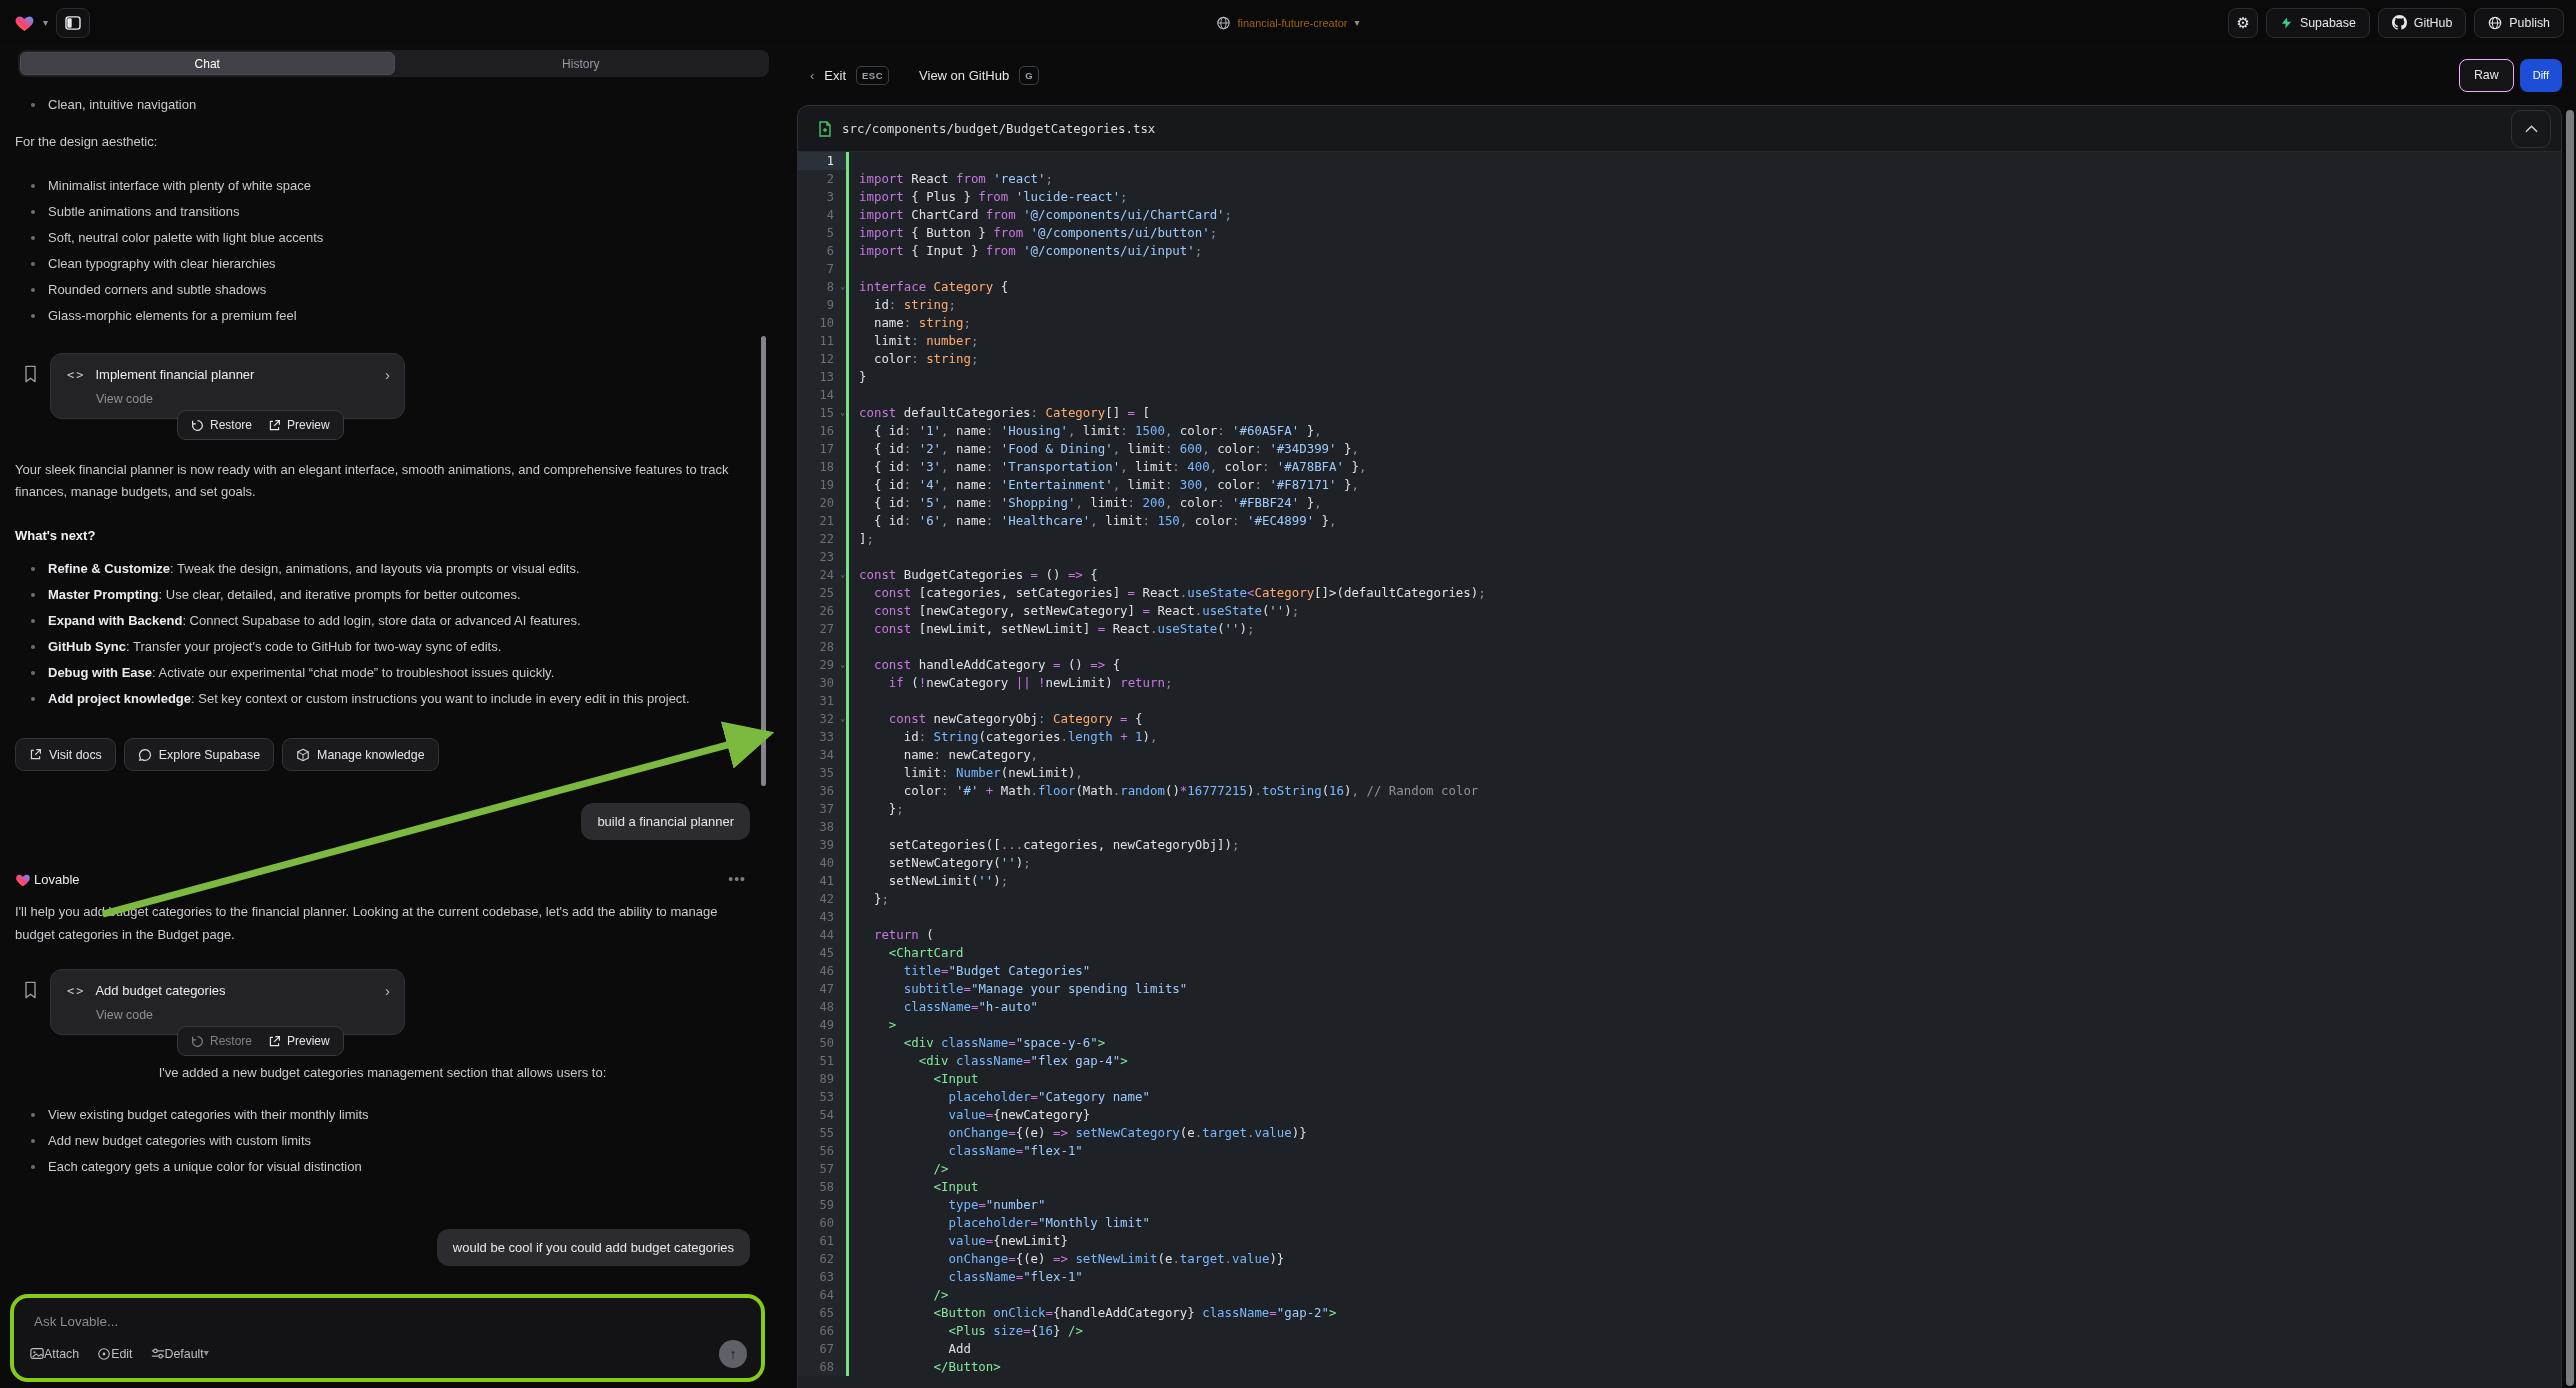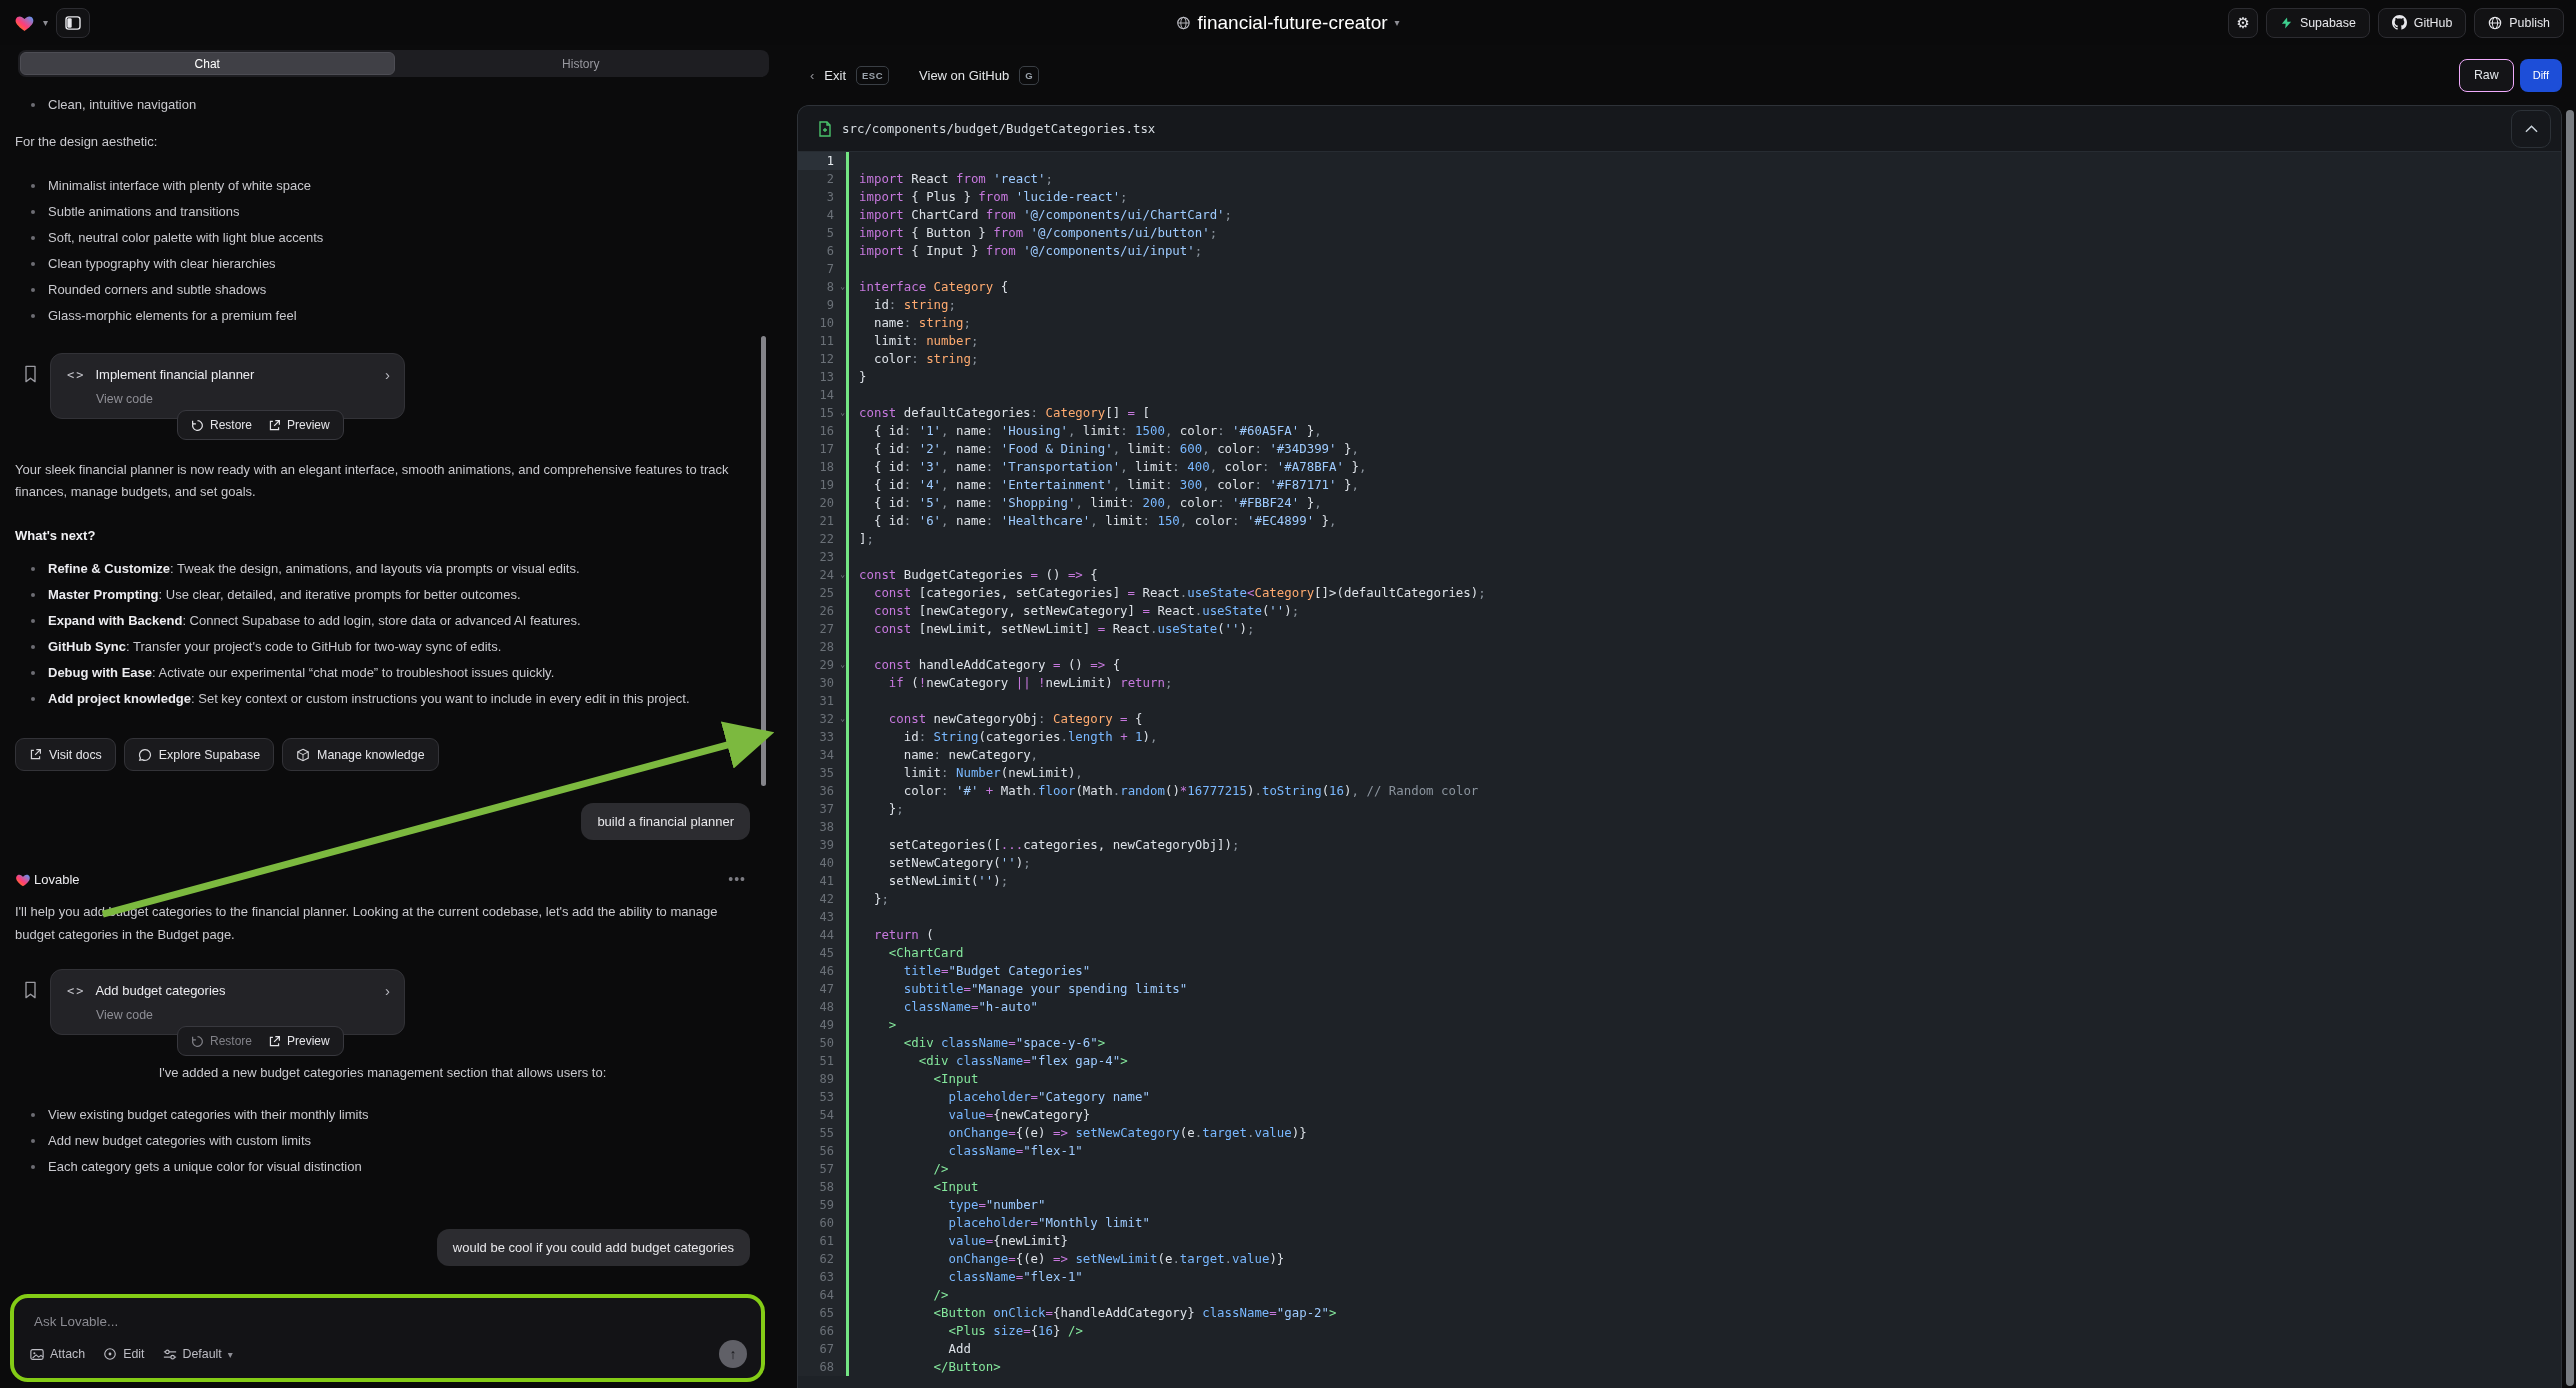--- a/index.html
+++ b/index.html
@@ -9,21 +9,21 @@
 
   
   .topbar { position:absolute; top:0; left:0; right:0; height:45px; display:flex; align-items:center; background:#0a0a0b; }
   .tb-left { display:flex; align-items:center; gap:8px; padding-left:14px; width:418px; }
   .tb-center { position:absolute; left:50%; transform:translateX(-50%); display:flex; align-items:center; gap:7px; }
   .tb-right { position:absolute; right:12px; display:flex; align-items:center; gap:8px; }
   .icon-btn { display:flex; align-items:center; justify-content:center; width:34px; height:30px;
     border:1px solid #2c2c31; border-radius:8px; background:#121214; cursor:pointer; }
   .pill-btn { display:flex; align-items:center; gap:7px; height:30px; padding:0 13px; border:1px solid #2c2c31;
     border-radius:8px; background:#121214; color:#e8e8ec; font-size:12.4px; cursor:pointer; }
-  .proj-name { font-size:19px; color:#ffffff; }
+  .proj-name { font-size:11px; color:#a16207; }
   .chev { color:#8e8e95; font-size:10px; }
   .gear-glyph { color:#e8e8ec; font-size:15px; }
 
   
   .main { position:absolute; top:45px; left:0; right:0; bottom:0; display:flex; }
   .chat-panel { position:relative; width:788px; height:100%; background:#0b0b0c; flex:none; }
 
   
   .tabbar { position:absolute; top:5px; left:18px; width:751px; height:27px; background:#1e1e22; border-radius:8px;
     display:flex; padding:2px; }
@@ -66,21 +66,21 @@
   .asst-head { display:flex; align-items:center; gap:3px; margin-top:31px; }
   .asst-head .name { font-size:13px; color:#ececf0; }
   .asst-head .dots { margin-left:auto; margin-right:4px; color:#7c7c83; font-size:14px; letter-spacing:1px; cursor:pointer; }
 
   
   .composer { position:absolute; left:10px; bottom:6px; width:755px; height:88px; background:#131316;
     border:4px solid #84cc16; border-radius:18px; padding:16px 16px 12px 20px; }
   .composer .ph { color:#8b8b92; font-size:13.4px; }
   .composer .crow { position:absolute; left:16px; right:14px; bottom:10px; display:flex; align-items:center; gap:18px;
     color:#bdbdc4; font-size:12.4px; }
-  .citem { display:flex; align-items:center; gap:6px; cursor:pointer; }
+  .citem { display:flex; align-items:flex-start; cursor:pointer; }
   .send-btn { margin-left:auto; width:28px; height:28px; border-radius:50%; background:#606067; display:flex;
     align-items:center; justify-content:center; color:#17171a; font-size:14px; font-weight:bold; cursor:pointer; }
 
   .chat-sb { position:absolute; right:22px; top:291px; width:5px; height:450px; background:#9a9aa1; border-radius:3px; opacity:.85; }
 
   
   .arrow-svg { position:absolute; inset:0; pointer-events:none; z-index:5; }
 
   
   .code-side { position:relative; flex:1; height:100%; background:#0b0b0c; }

